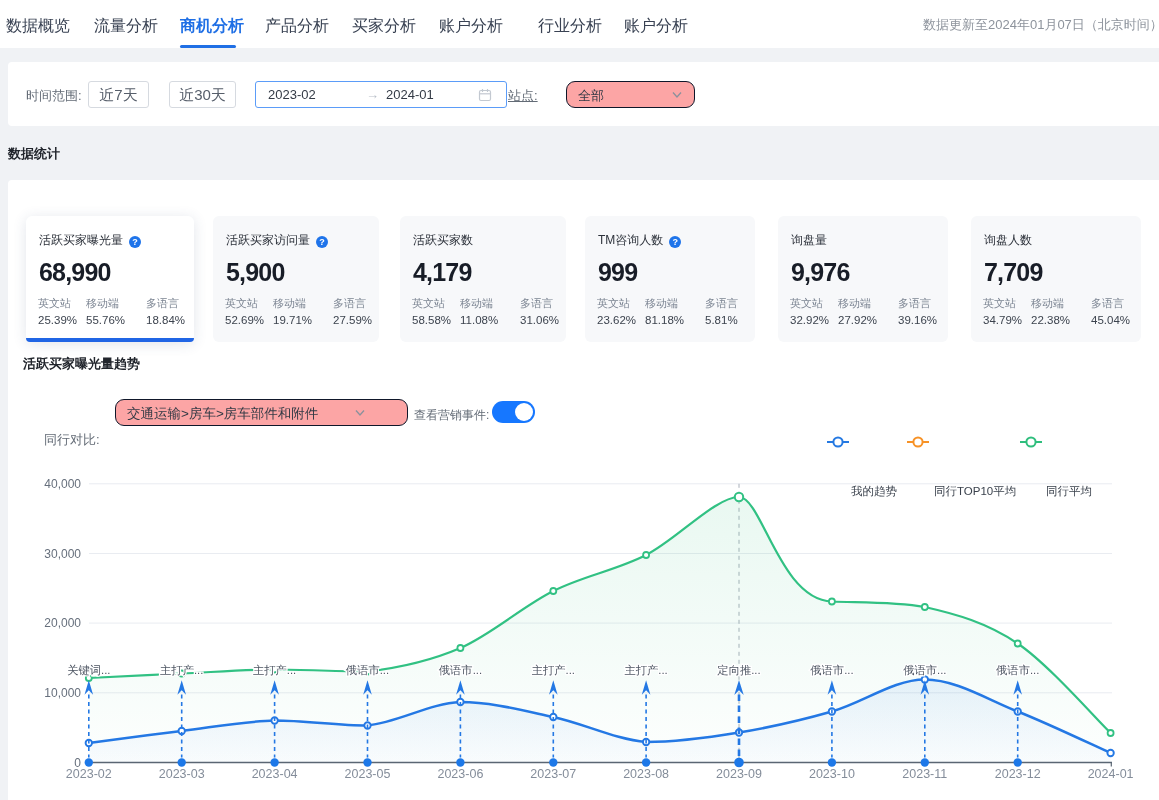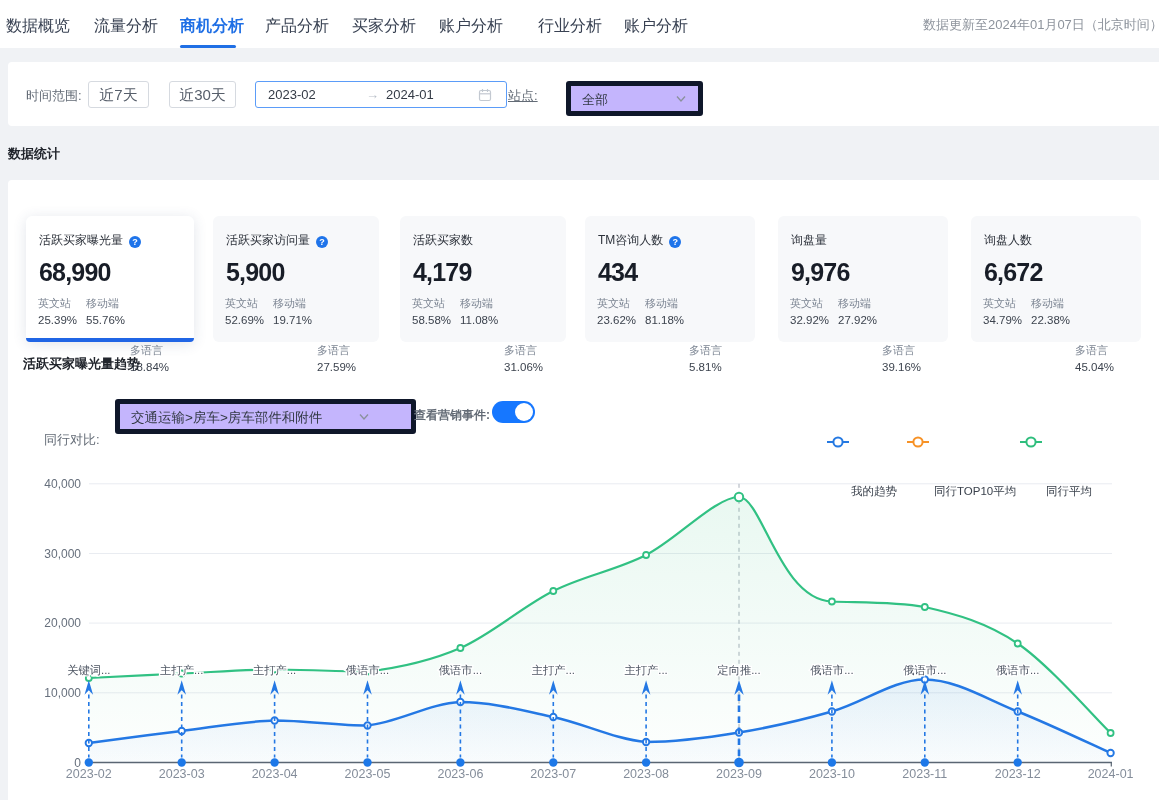--- a/index.html
+++ b/index.html
@@ -8,34 +8,34 @@
   .nav{position:absolute;left:0;top:0;width:1159px;height:48px;background:#fff;}
   .tab{position:absolute;top:16px;font-size:16px;color:#394253;white-space:nowrap;}
   .tab.on{color:#1f6fe5;font-weight:bold;}
   .underline{position:absolute;left:180px;top:45px;width:56px;height:3px;background:#1f6fe5;border-radius:2px;}
   .navright{position:absolute;top:16px;left:923px;font-size:13px;color:#8d939c;white-space:nowrap;}
   .fpanel{position:absolute;left:8px;top:62px;width:1151px;height:64px;background:#fff;border-radius:4px 0 0 4px;}
   .flabel{position:absolute;top:87px;font-size:13px;color:#636b76;white-space:nowrap;}
   .btn{position:absolute;top:81px;height:25px;border:1px solid #d6dae0;border-radius:3px;background:#fff;font-size:15px;color:#565e6a;text-align:center;line-height:25px;}
   .dateb{position:absolute;left:255px;top:81px;width:250px;height:25px;border:1px solid #5b9cf8;border-radius:3px;background:#fff;}
   .dateb span{position:absolute;top:5px;font-size:13px;color:#333a45;}
-  .sel{position:absolute;top:81px;height:25px;border:5px solid #0f172a;border-radius:3px;background:#c4b5fd;font-size:13px;color:#333a45;}
+  .sel{position:absolute;top:81px;height:25px;border:1px solid #0f172a;border-radius:9px;background:#fca5a5;font-size:13px;color:#333a45;}
   .sel span{position:absolute;top:5px;left:11px;white-space:nowrap;}
   .chev{position:absolute;width:10px;height:10px;}
   .sectitle{position:absolute;left:8px;top:144.5px;font-size:13px;font-weight:bold;color:#21252c;}
   .main{position:absolute;left:8px;top:180px;width:1151px;height:620px;background:#fff;border-radius:4px 0 0 0;}
   .card{position:absolute;top:216px;height:126px;border-radius:6px;background:#f7f8fa;}
   .card.on{background:#fff;box-shadow:0 2px 14px rgba(50,72,116,0.14);}
   .card .bar{position:absolute;left:0;bottom:0;width:100%;height:4px;background:#2065e5;border-radius:0 0 6px 6px;}
   .ctitle{position:absolute;left:13px;top:15.5px;font-size:12px;color:#2c313a;white-space:nowrap;}
   .qicon{display:inline-block;width:12px;height:12px;border-radius:50%;background:#1f74ea;color:#fff;font-size:9px;line-height:12px;text-align:center;vertical-align:-1.5px;margin-left:6px;font-weight:bold;}
   .cnum{position:absolute;left:13px;top:43.5px;line-height:25px;font-size:25px;letter-spacing:-0.8px;font-weight:bold;color:#181d27;}
   .crow1{position:absolute;top:80px;font-size:11px;color:#7b8492;}
   .crow2{position:absolute;top:98px;font-size:11.5px;color:#3c434e;}
-  .c1{left:12px;}.c2{left:60px;}.c3{left:104px;margin-top:47px;}
+  .c1{left:12px;}.c2{left:60px;}.c3{left:120px;}
   .trendtitle{position:absolute;left:23px;top:355px;font-size:13px;font-weight:bold;color:#21252c;}
   .toggle{position:absolute;left:492px;top:401px;width:43px;height:22px;border-radius:11px;background:#1677ff;}
   .toggle i{position:absolute;right:2px;top:2px;width:18px;height:18px;border-radius:50%;background:#fff;}
   .legend{position:absolute;top:436px;font-size:11.5px;color:#3b424d;white-space:nowrap;margin-top:48px;}
 </style>
 </head>
 <body>
   <div class="nav">
     <span class="tab" style="left:6px;">数据概览</span>
     <span class="tab" style="left:94px;">流量分析</span>
@@ -101,58 +101,58 @@
     <div class="cnum">4,179</div>
     <span class="crow1 c1">英文站</span>
     <span class="crow1 c2">移动端</span>
     <span class="crow1 c3">多语言</span>
     <span class="crow2 c1">58.58%</span>
     <span class="crow2 c2">11.08%</span>
     <span class="crow2 c3">31.06%</span>
   </div>
   <div class="card" style="left:585px;width:170px;">
     <div class="ctitle">TM咨询人数<span class="qicon">?</span></div>
-    <div class="cnum">434</div>
+    <div class="cnum">999</div>
     <span class="crow1 c1">英文站</span>
     <span class="crow1 c2">移动端</span>
     <span class="crow1 c3">多语言</span>
     <span class="crow2 c1">23.62%</span>
     <span class="crow2 c2">81.18%</span>
     <span class="crow2 c3">5.81%</span>
   </div>
   <div class="card" style="left:778px;width:170px;">
     <div class="ctitle">询盘量</div>
     <div class="cnum">9,976</div>
     <span class="crow1 c1">英文站</span>
     <span class="crow1 c2">移动端</span>
     <span class="crow1 c3">多语言</span>
     <span class="crow2 c1">32.92%</span>
     <span class="crow2 c2">27.92%</span>
     <span class="crow2 c3">39.16%</span>
   </div>
   <div class="card" style="left:971px;width:170px;">
     <div class="ctitle">询盘人数</div>
-    <div class="cnum">6,672</div>
+    <div class="cnum">7,709</div>
     <span class="crow1 c1">英文站</span>
     <span class="crow1 c2">移动端</span>
     <span class="crow1 c3">多语言</span>
     <span class="crow2 c1">34.79%</span>
     <span class="crow2 c2">22.38%</span>
     <span class="crow2 c3">45.04%</span>
   </div>
 
   <div class="trendtitle">活跃买家曝光量趋势</div>
   <span class="flabel" style="left:44px;top:406px;margin-top:25px;">同行对比:</span>
   <div class="sel" style="left:115px;top:399px;width:291px;">
     <span style="font-size:13.5px;">交通运输&gt;房车&gt;房车部件和附件</span>
     <svg class="chev" style="right:42px;top:8px;" viewBox="0 0 10 10">
       <path d="M1 2.5 L5 7 L9 2.5" fill="none" stroke="#8a919c" stroke-width="1.3"></path>
     </svg>
   </div>
-  <span class="flabel" style="left:414px;top:407px;font-size:12px;font-weight:bold;">查看营销事件:</span>
+  <span class="flabel" style="left:414px;top:407px;font-size:12px;">查看营销事件:</span>
   <div class="toggle">
     <i></i>
   </div>
 
   <svg class="abs" style="left:826px;top:434px;width:320px;height:16px;" viewBox="0 0 320 16">
     <line x1="1" y1="8" x2="23" y2="8" stroke="#2579e2" stroke-width="2"></line>
     <circle cx="12" cy="8" r="4.6" fill="#fff" stroke="#2579e2" stroke-width="2"></circle>
     <line x1="81" y1="8" x2="103" y2="8" stroke="#f79226" stroke-width="2"></line>
     <circle cx="92" cy="8" r="4.6" fill="#fff" stroke="#f79226" stroke-width="2"></circle>
     <line x1="194" y1="8" x2="216" y2="8" stroke="#2fbe7d" stroke-width="2"></line>

